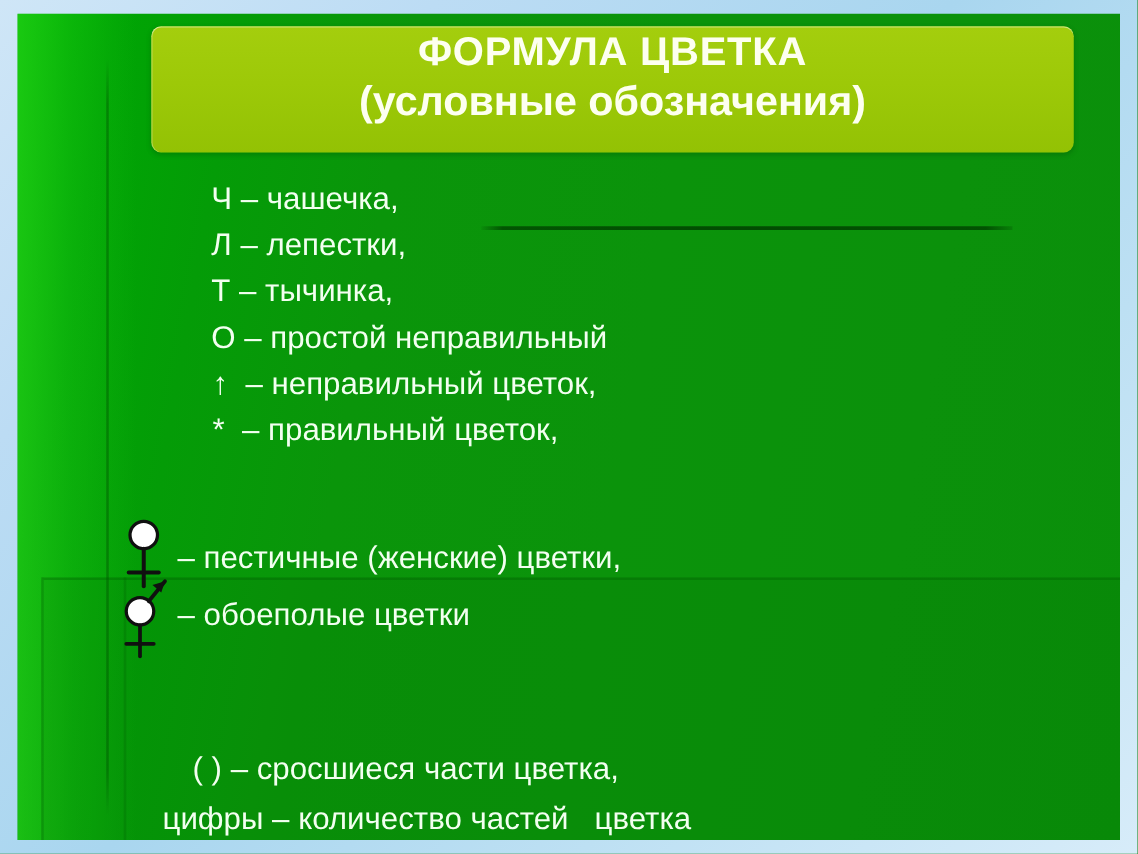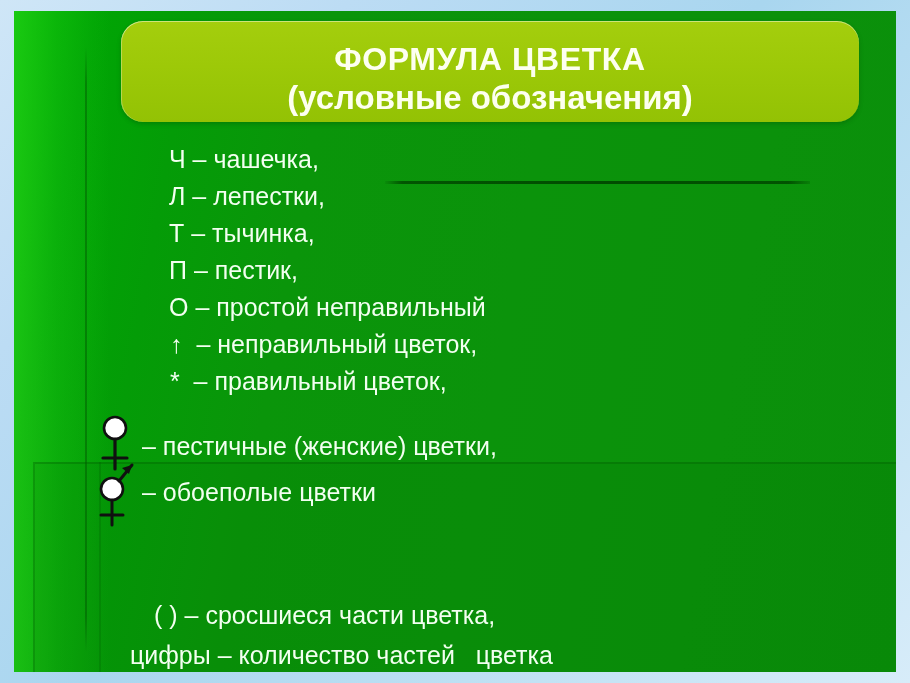--- a/index.html
+++ b/index.html
@@ -101,31 +101,31 @@
   }
 
   
   #title-banner {
     position: absolute;
     left: 107px;
     top: 10px;
     width: 738px;
     height: 101px;
     box-sizing: border-box;
-    border-radius: 22px;
+    border-radius: 8px;
     background: linear-gradient(180deg, #a4ce0d 0%, #9dc908 45%, #93c204 100%);
     box-shadow:
         inset 0 1px 0 rgba(255,255,255,0.45),
         inset 1px 0 0 rgba(255,255,255,0.30),
         0 2px 4px rgba(0,70,0,0.30);
     display: flex;
     flex-direction: column;
     align-items: center;
-    justify-content: center;
-    padding-top: 16px;
+    justify-content: flex-start;
+    padding-top: 4px;
   }
   #title-main {
     font-size: 32px;
     font-weight: bold;
     color: #fdfff0;
     letter-spacing: 0.6px;
     line-height: 1.05;
     text-align: center;
   }
   #title-sub {
@@ -217,21 +217,20 @@
 
     <div id="title-banner">
       <div id="title-main">ФОРМУЛА ЦВЕТКА</div>
       <div id="title-sub">(условные обозначения)</div>
     </div>
 
     <div id="legend">
       <div class="legend-line">Ч – чашечка,</div>
       <div class="legend-line">Л – лепестки,</div>
       <div class="legend-line">Т – тычинка,</div>
-      <div class="legend-line">П – пестик,</div>
       <div class="legend-line">О – простой неправильный</div>
       <div class="legend-line indent">↑  – неправильный цветок,</div>
       <div class="legend-line indent">*  – правильный цветок,</div>
     </div>
 
     <div id="symbol-rows">
 
       <div class="symbol-row">
         <span class="symbol-glyph">
           <svg width="46" height="62" viewBox="0 0 46 62">

